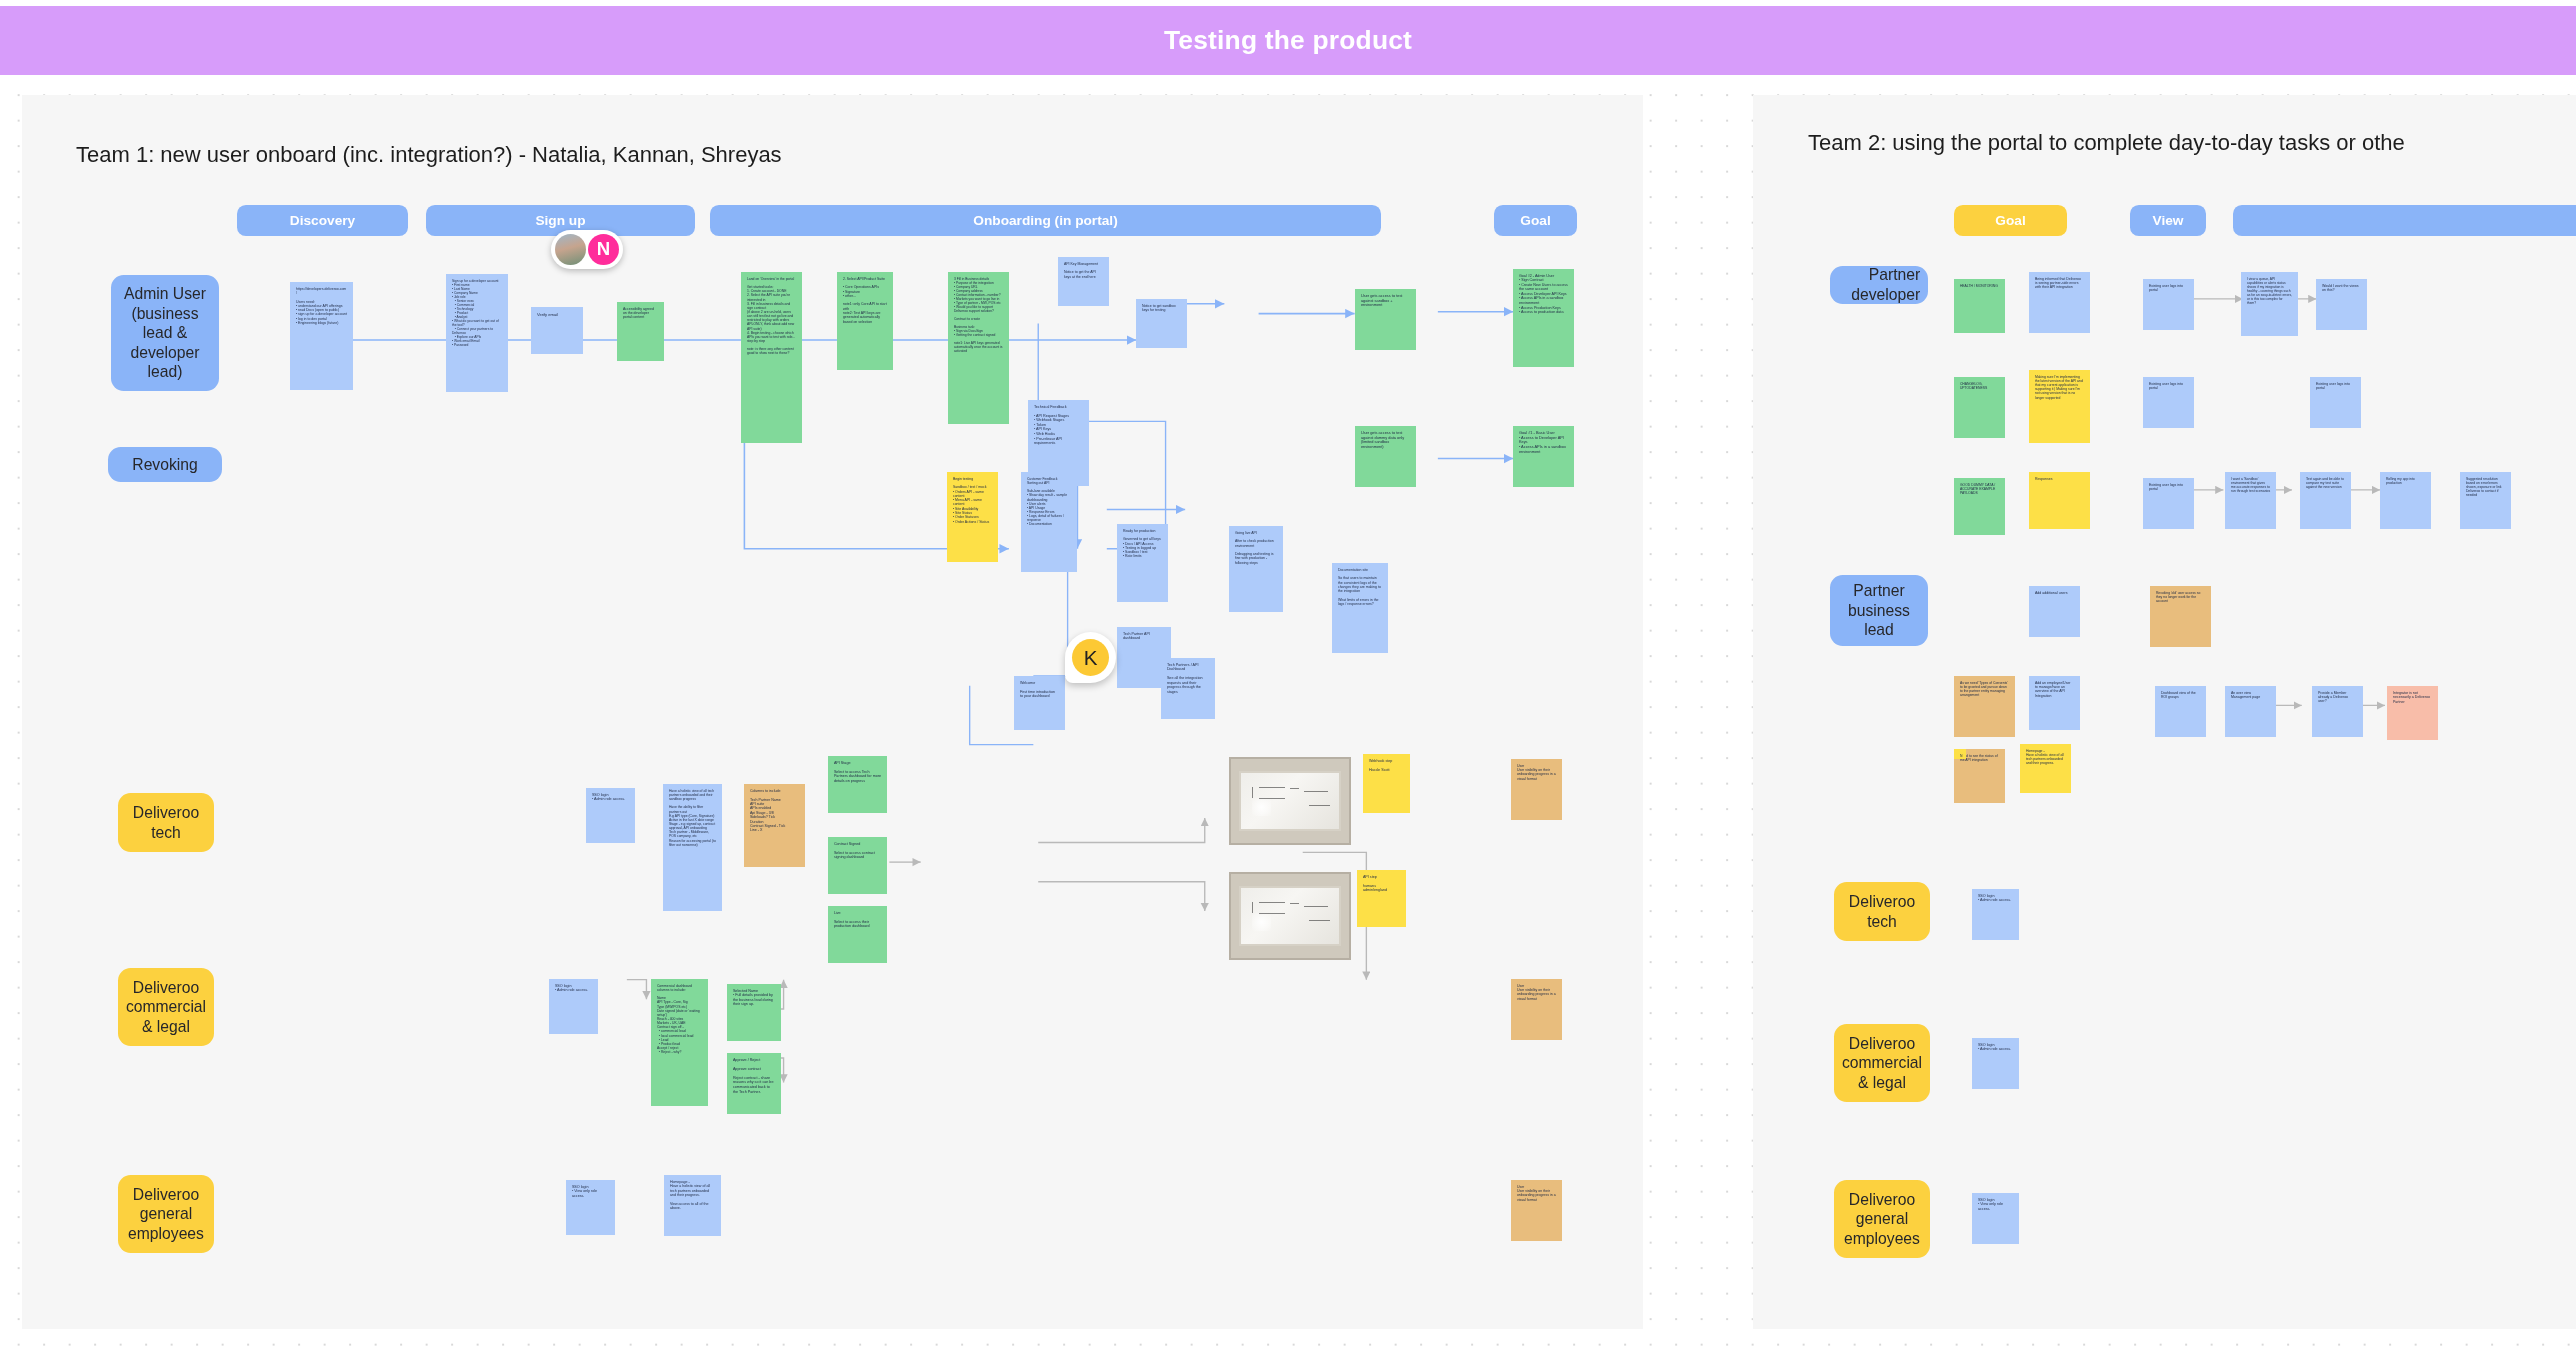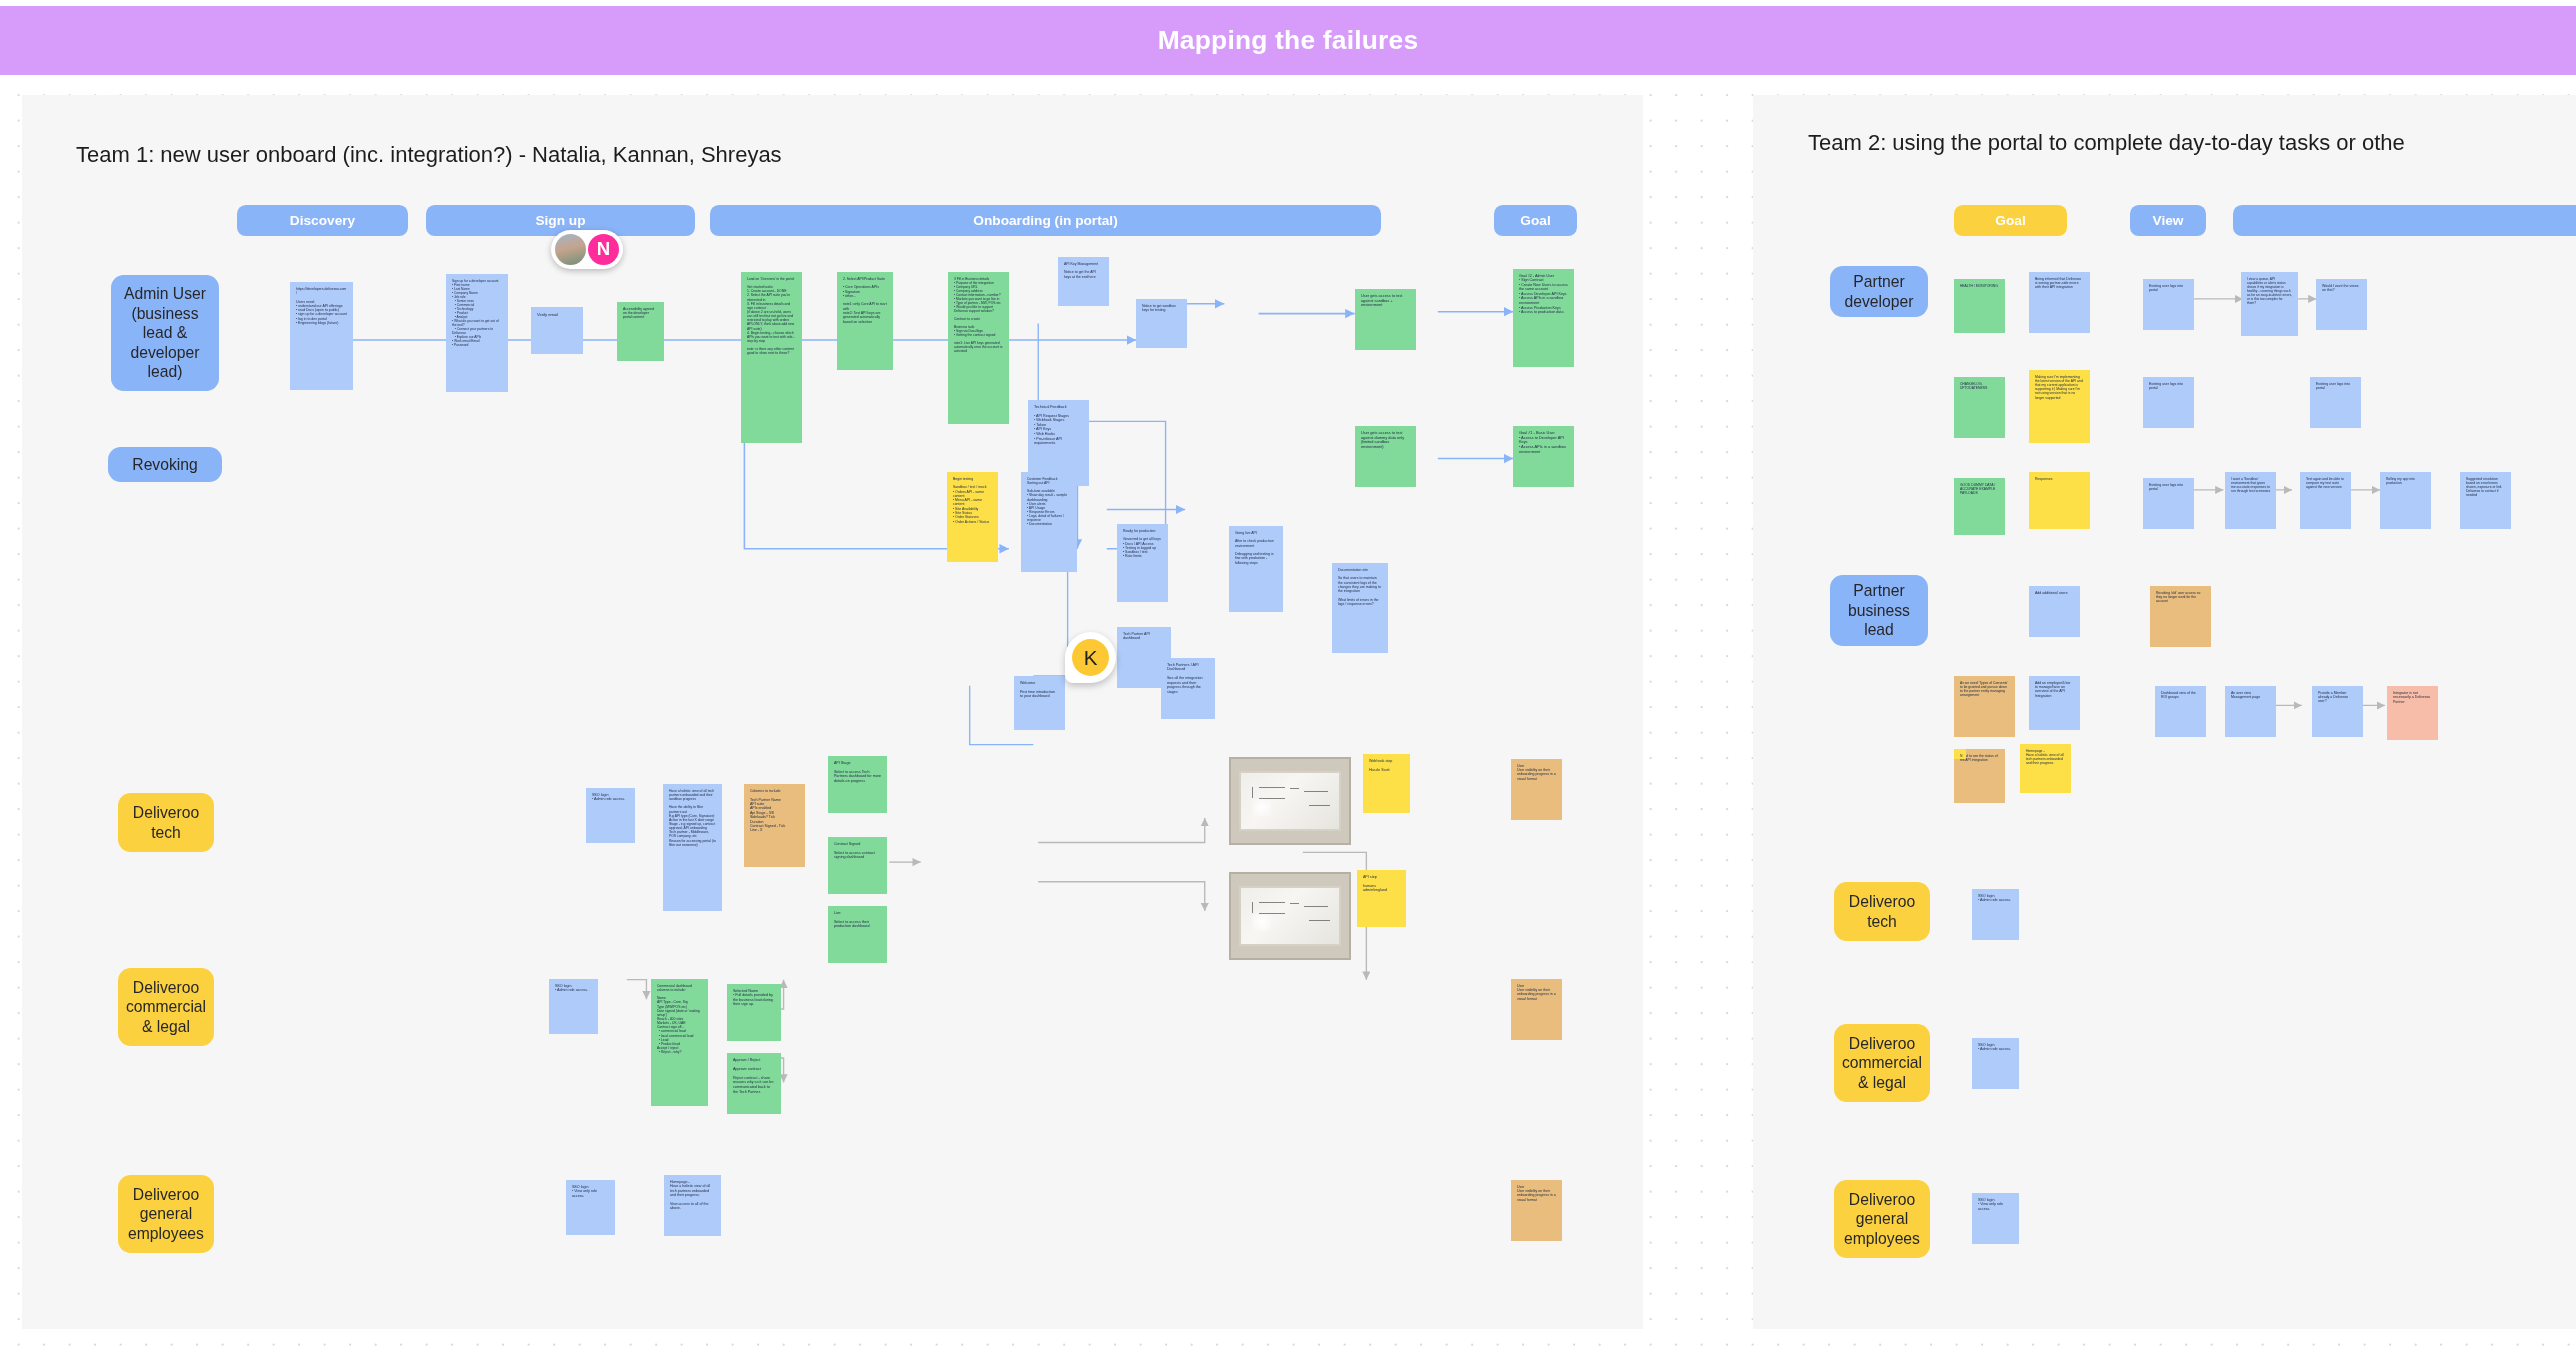--- a/index.html
+++ b/index.html
@@ -156,21 +156,21 @@
     <path d="M2230,500 L2270,500"></path>
     <path d="M2300,500 L2340,500"></path>
     <path d="M2390,500 L2430,500"></path>
     <path d="M2210,720 L2250,720"></path>
     <path d="M2310,720 L2350,720"></path>
     <path d="M2400,720 L2435,720"></path>
   </g>
 </svg>
 
 <div id="banner">
-  <span class="btxt">Mapping the failures</span>
+  <span class="btxt">Testing the product</span>
 </div>
 
 <div class="frame-title" id="title1">Team 1: new user onboard (inc. integration?) - Natalia, Kannan, Shreyas</div>
 <div class="frame-title" id="title2">Team 2: using the portal to complete day-to-day tasks or othe</div>
 
 <div class="pill blue" style="left:237px;top:205px;width:171px;">Discovery</div>
 <div class="pill blue" style="left:426px;top:205px;width:269px;">Sign up</div>
 <div class="pill blue" style="left:710px;top:205px;width:671px;">Onboarding (in portal)</div>
 <div class="pill blue" style="left:1494px;top:205px;width:83px;">Goal</div>
 
@@ -474,21 +474,21 @@
   <div class="sk" style="left:24%;top:46%;width:22%;height:1px;"></div>
   <div class="sk" style="left:50%;top:34%;width:8%;height:1px;"></div>
   <div class="sk" style="left:62%;top:38%;width:20%;height:1px;"></div>
   <div class="sk" style="left:66%;top:55%;width:18%;height:1px;"></div>
 </div>
 
 <div class="pill yellow" style="left:1954px;top:205px;width:113px;">Goal</div>
 <div class="pill blue" style="left:2130px;top:205px;width:76px;">View</div>
 <div class="pill blue" style="left:2233px;top:205px;width:353px;"></div>
 
-<div class="lane blue" style="left:1830px;top:266px;width:98px;height:51px;">Partner developer</div>
+<div class="lane blue" style="left:1830px;top:266px;width:98px;height:38px;text-align:right;">Partner developer</div>
 <div class="lane blue" style="left:1830px;top:575px;width:98px;height:71px;">Partner business lead</div>
 <div class="lane yellow" style="left:1834px;top:882px;width:96px;height:59px;">Deliveroo tech</div>
 <div class="lane yellow" style="left:1834px;top:1024px;width:96px;height:78px;">Deliveroo commercial &amp; legal</div>
 <div class="lane yellow" style="left:1834px;top:1180px;width:96px;height:78px;">Deliveroo general employees</div>
 
 <div class="note green" style="left:1954px;top:279px;width:51px;height:54px;font-size:3.4px;">
     <span class="nt">HEALTH / MONITORING</span>
   </div>
 <div class="note blue" style="left:2029px;top:272px;width:61px;height:61px;font-size:3.5px;">
     <span class="nt">Being informed that Deliveroo is seeing partner-side errors with their API integration</span>

